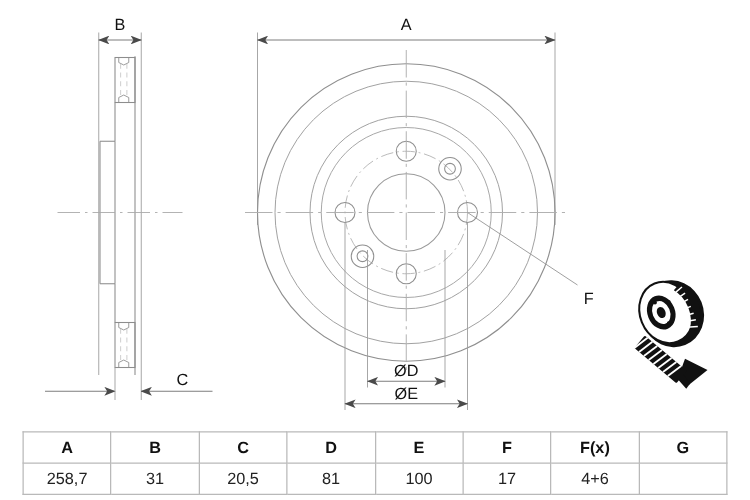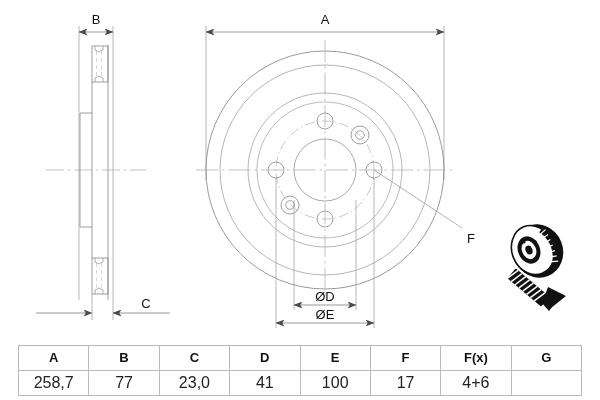--- a/index.html
+++ b/index.html
@@ -54,21 +54,21 @@
     padding: 0;
     height: 24px;
     line-height: 24px;
   }
   table.spec th {
     font-size: 13px;
     font-weight: bold;
     color: #111111;
   }
   table.spec td {
-    font-size: 16px;
+    font-size: 13px;
     font-weight: normal;
     color: #222222;
   }
 </style>
 </head>
 <body>
 
 <div id="sheet">
 
   <svg id="drawing" viewBox="0 0 600 400">
@@ -244,23 +244,23 @@
           <th>D</th>
           <th>E</th>
           <th>F</th>
           <th>F(x)</th>
           <th>G</th>
         </tr>
       </thead>
       <tbody>
         <tr>
           <td>258,7</td>
-          <td>77</td>
-          <td>23,0</td>
-          <td>41</td>
+          <td>31</td>
+          <td>20,5</td>
+          <td>81</td>
           <td>100</td>
           <td>17</td>
           <td>4+6</td>
           <td></td>
         </tr>
       </tbody>
     </table>
   </div>
 
 </div>

